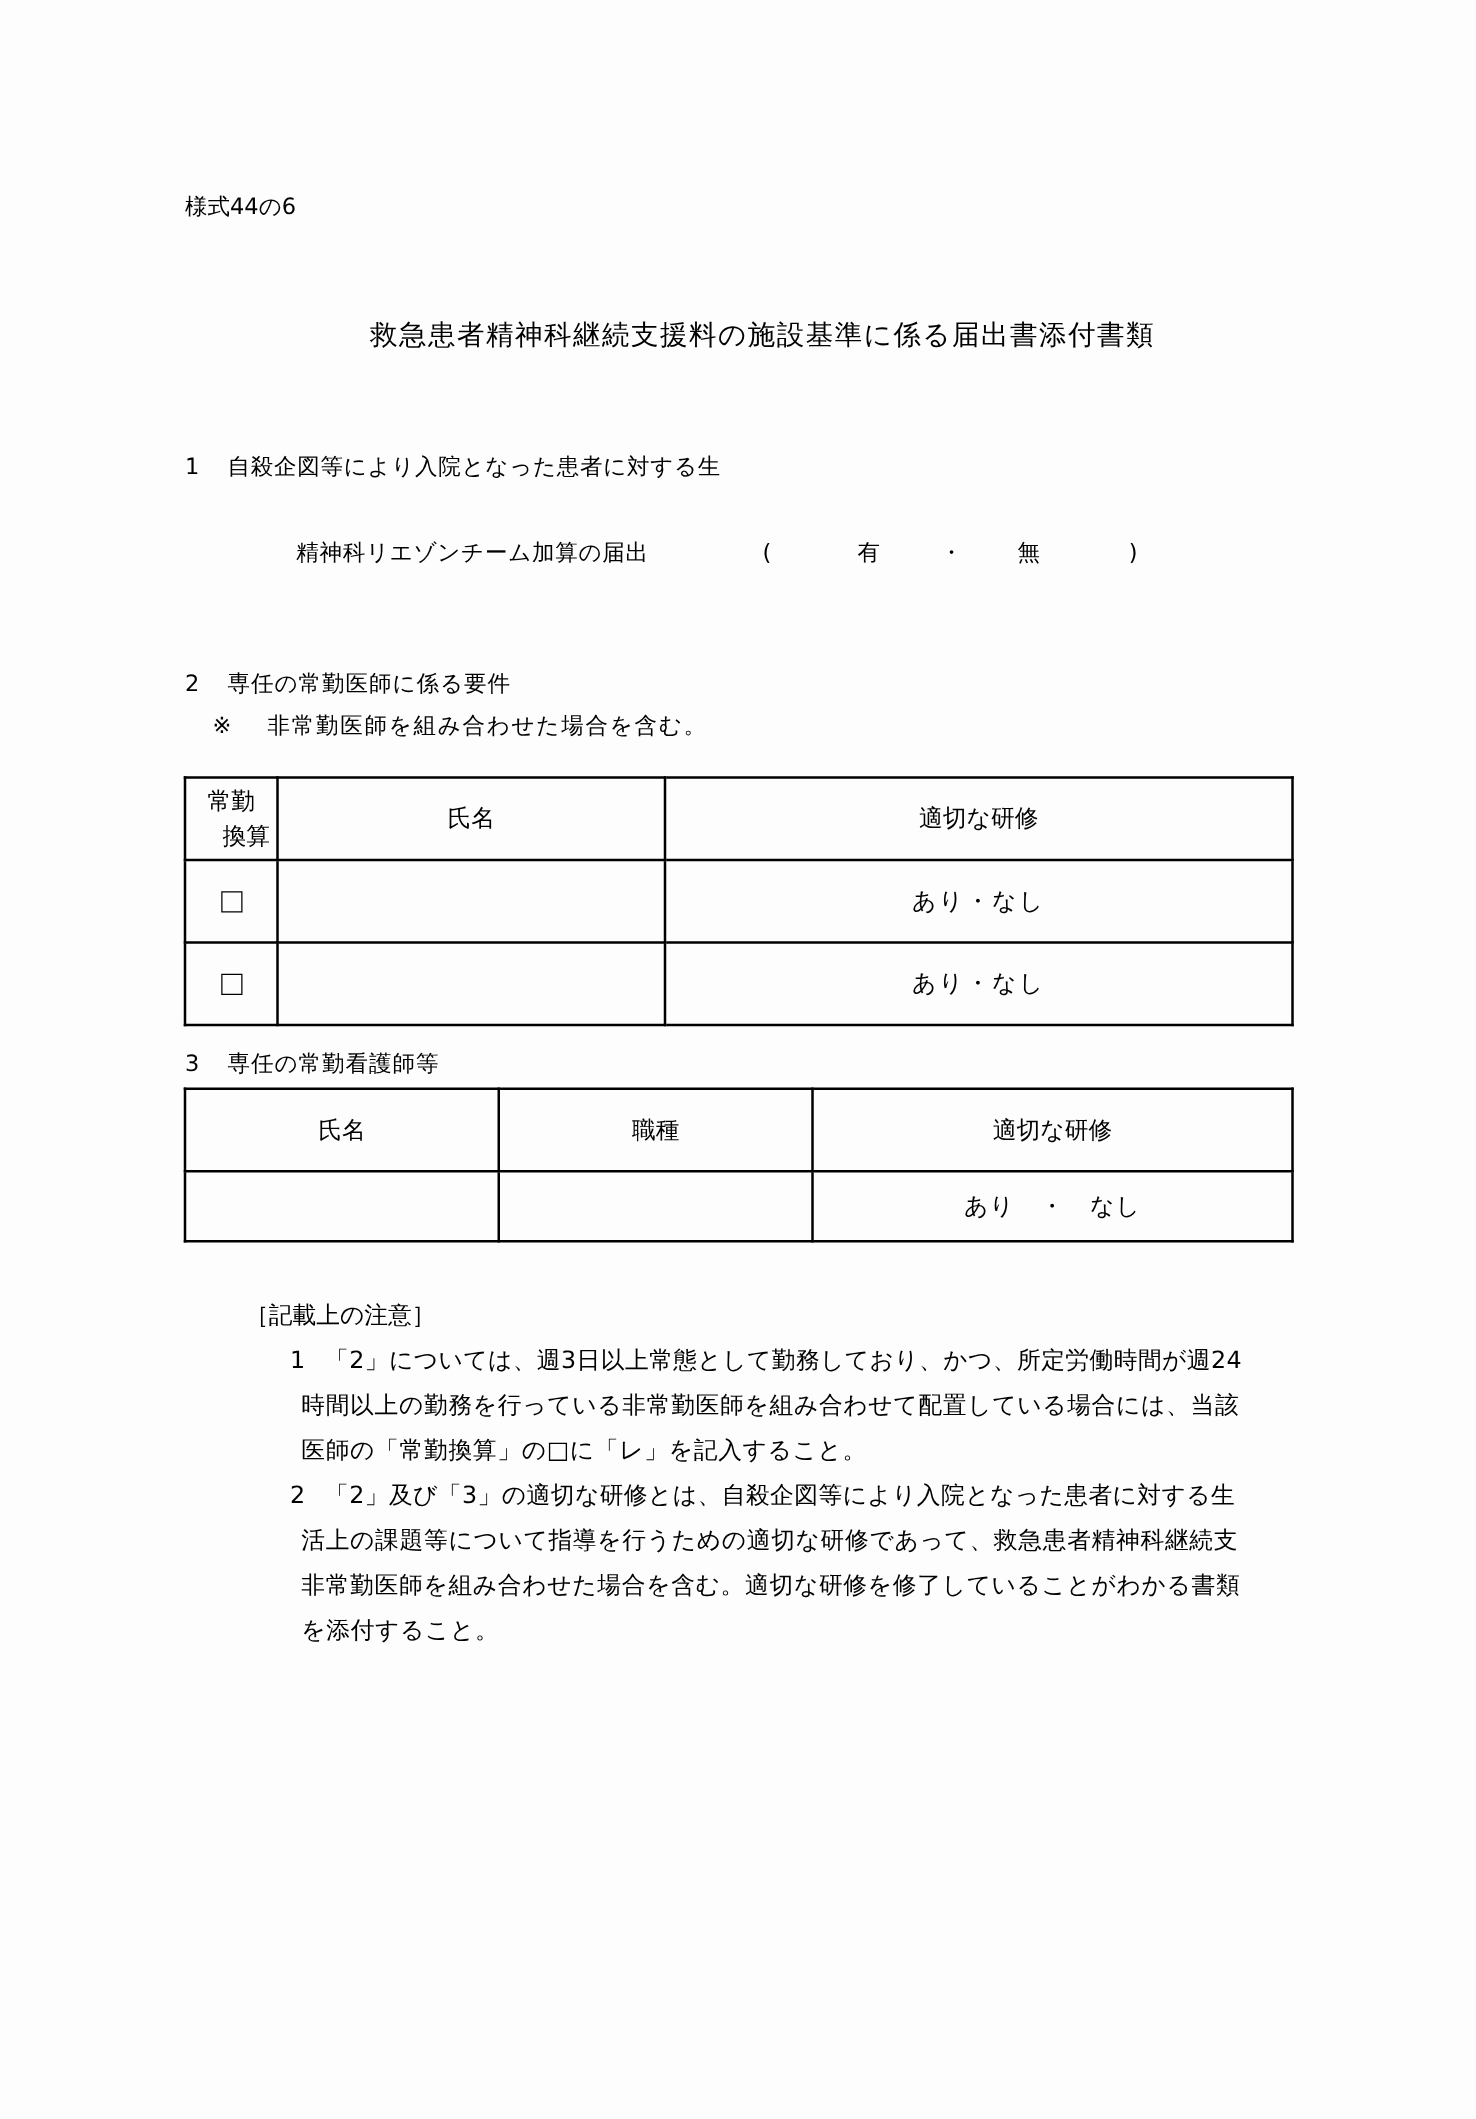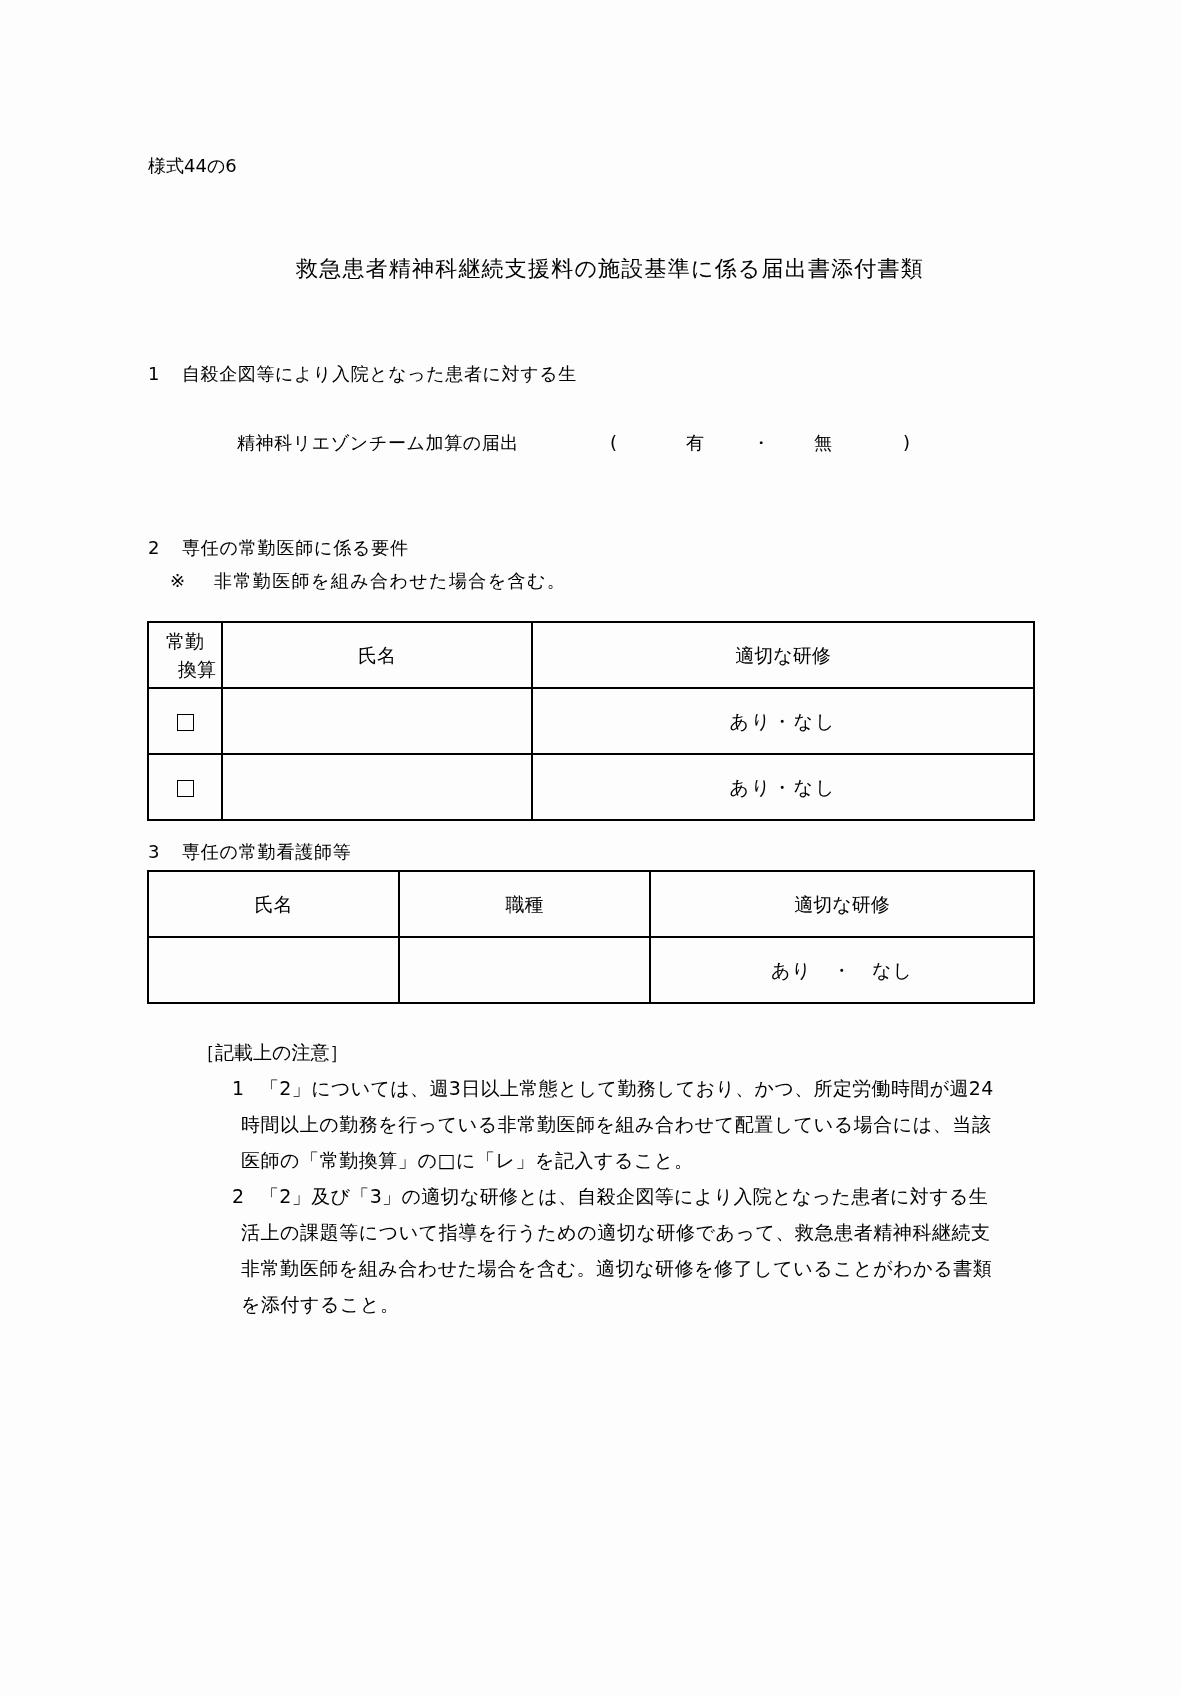--- a/index.html
+++ b/index.html
@@ -79,21 +79,21 @@
     <col style="width:251px">
       <col style="width:251px">
       <col style="width:384px">
   </colgroup>
   <tbody>
       <tr style="height:66px;">
     <td>氏名</td>
     <td>職種</td>
     <td>適切な研修</td>
   </tr>
-  <tr style="height:66px;">
+  <tr style="height:56px;">
     <td></td>
     <td></td>
     <td style="letter-spacing:1px;">あり　・　なし</td>
   </tr>
 </tbody>
   </table>
 
 <div class="note-line" style="left:158px; top:1041px;">［記載上の注意］</div>
 
 <div class="note-line" style="left:194px; top:1077px;">1</div>

